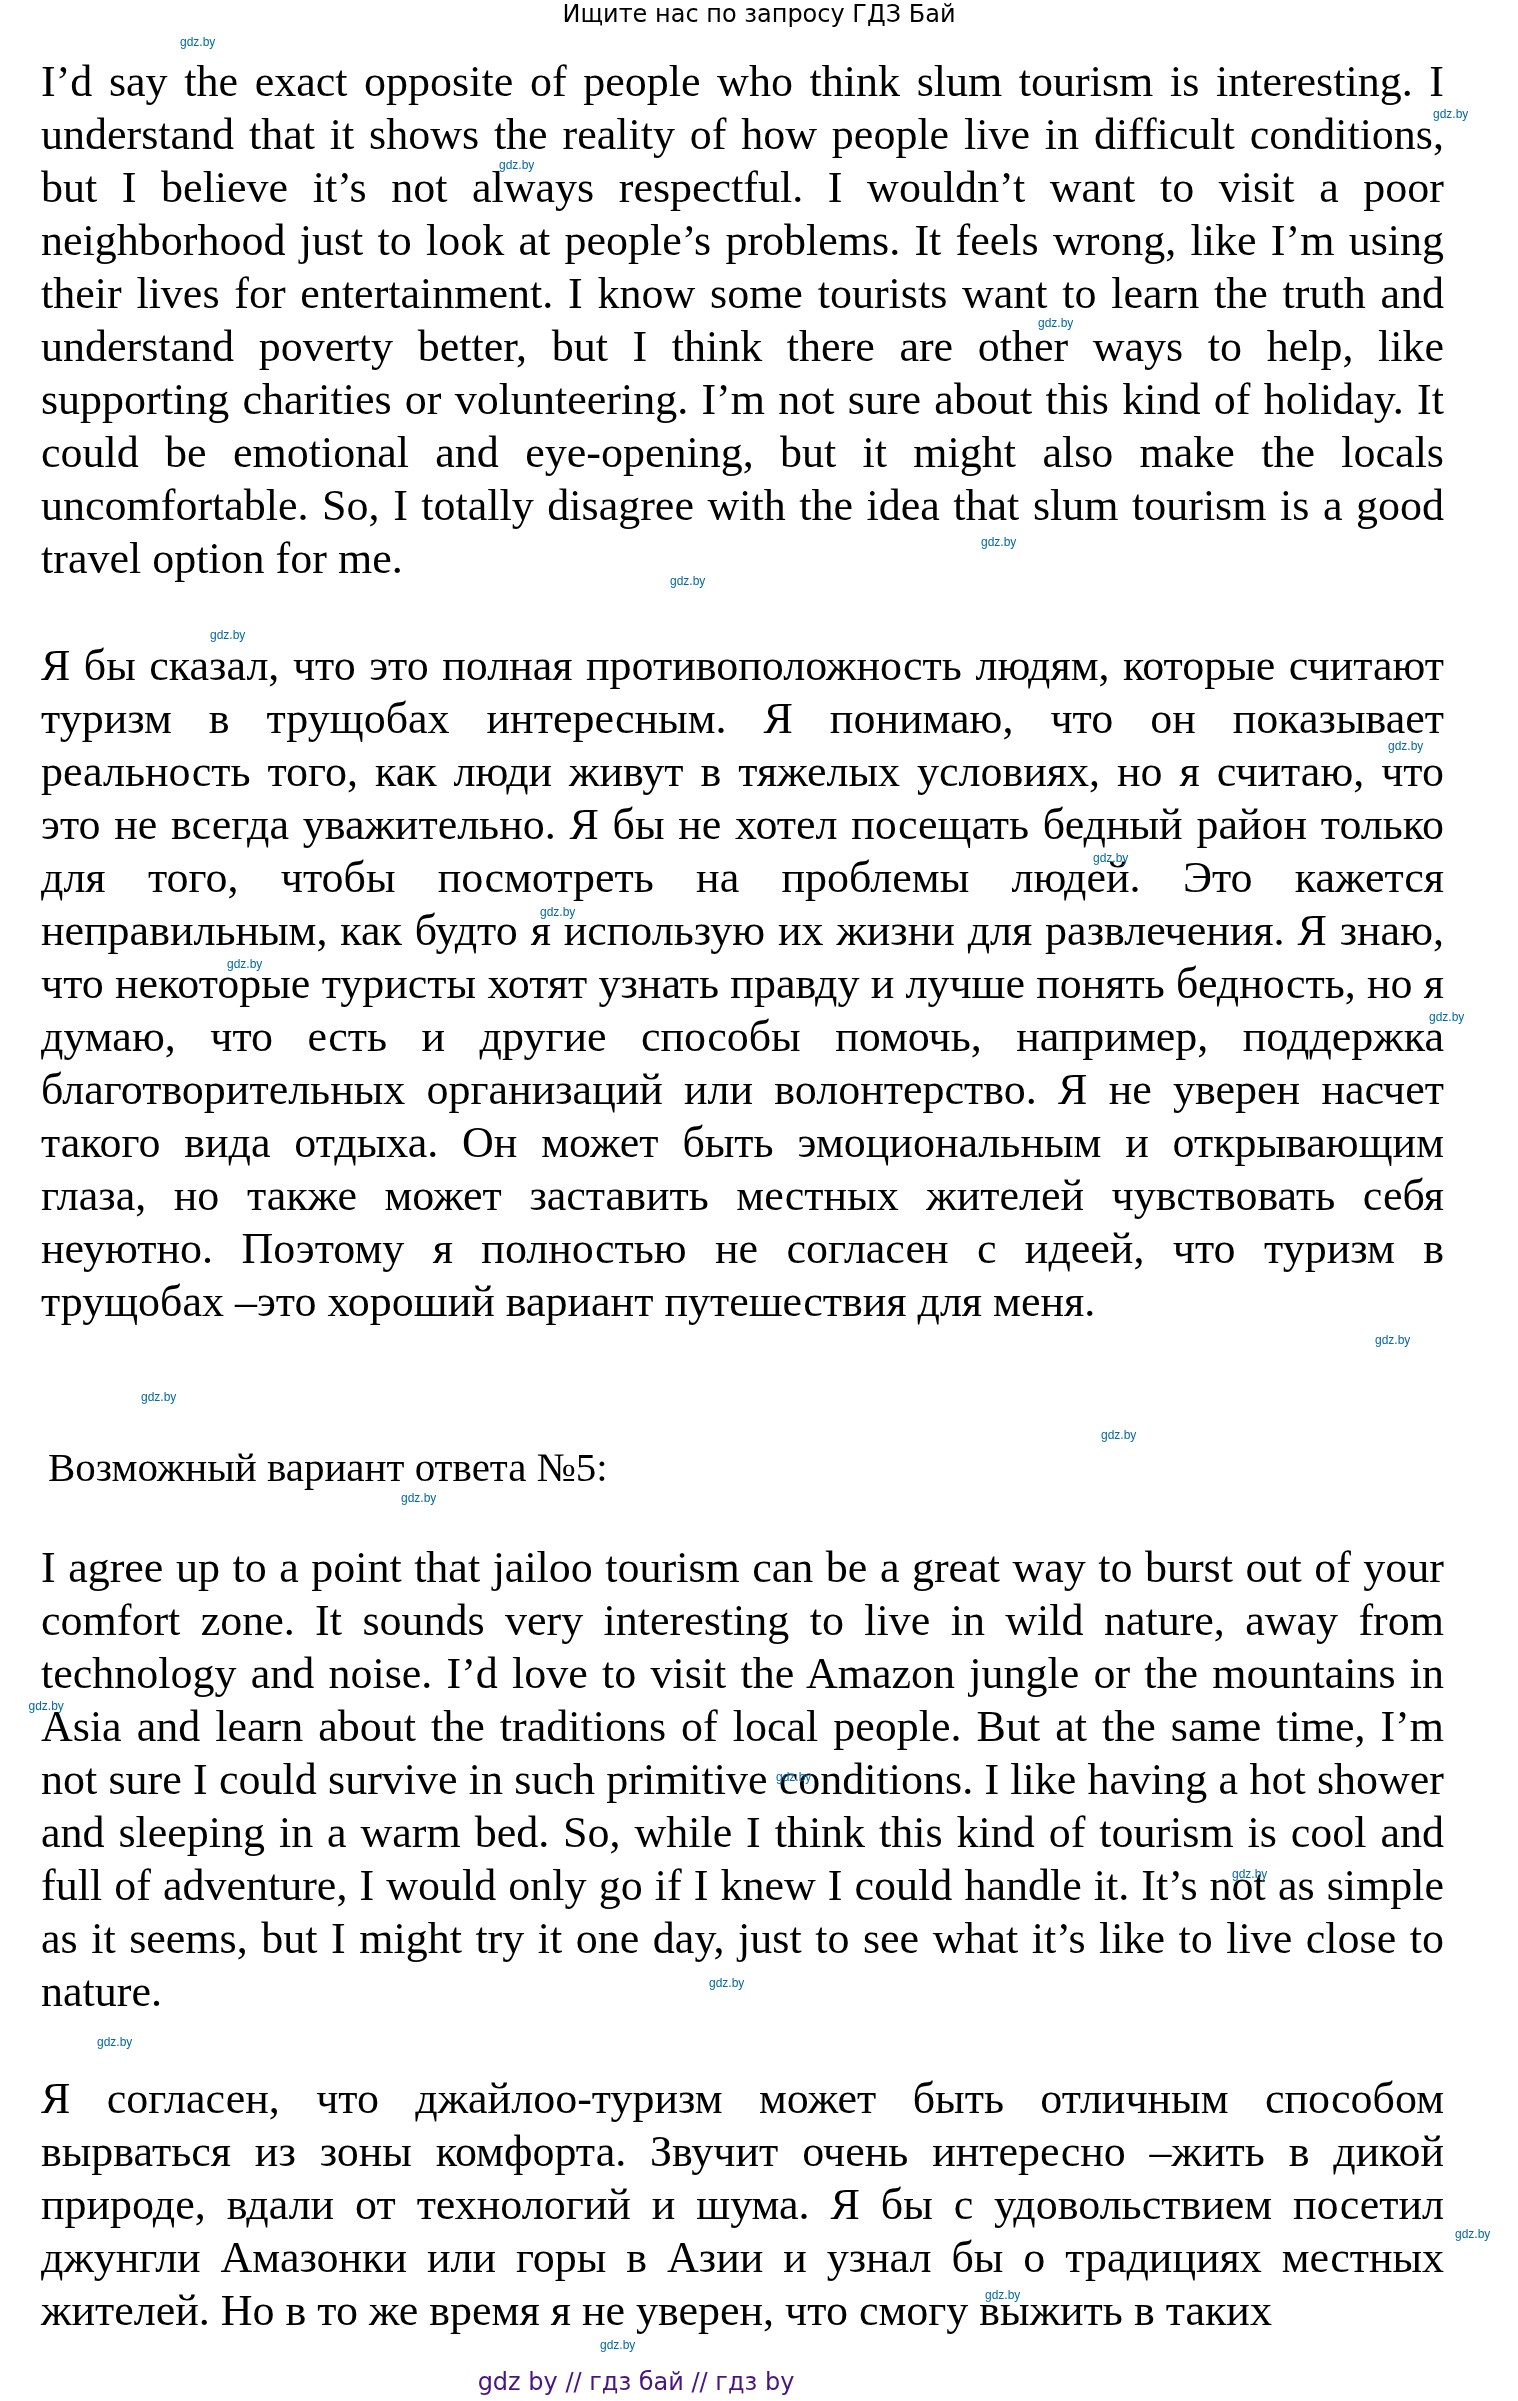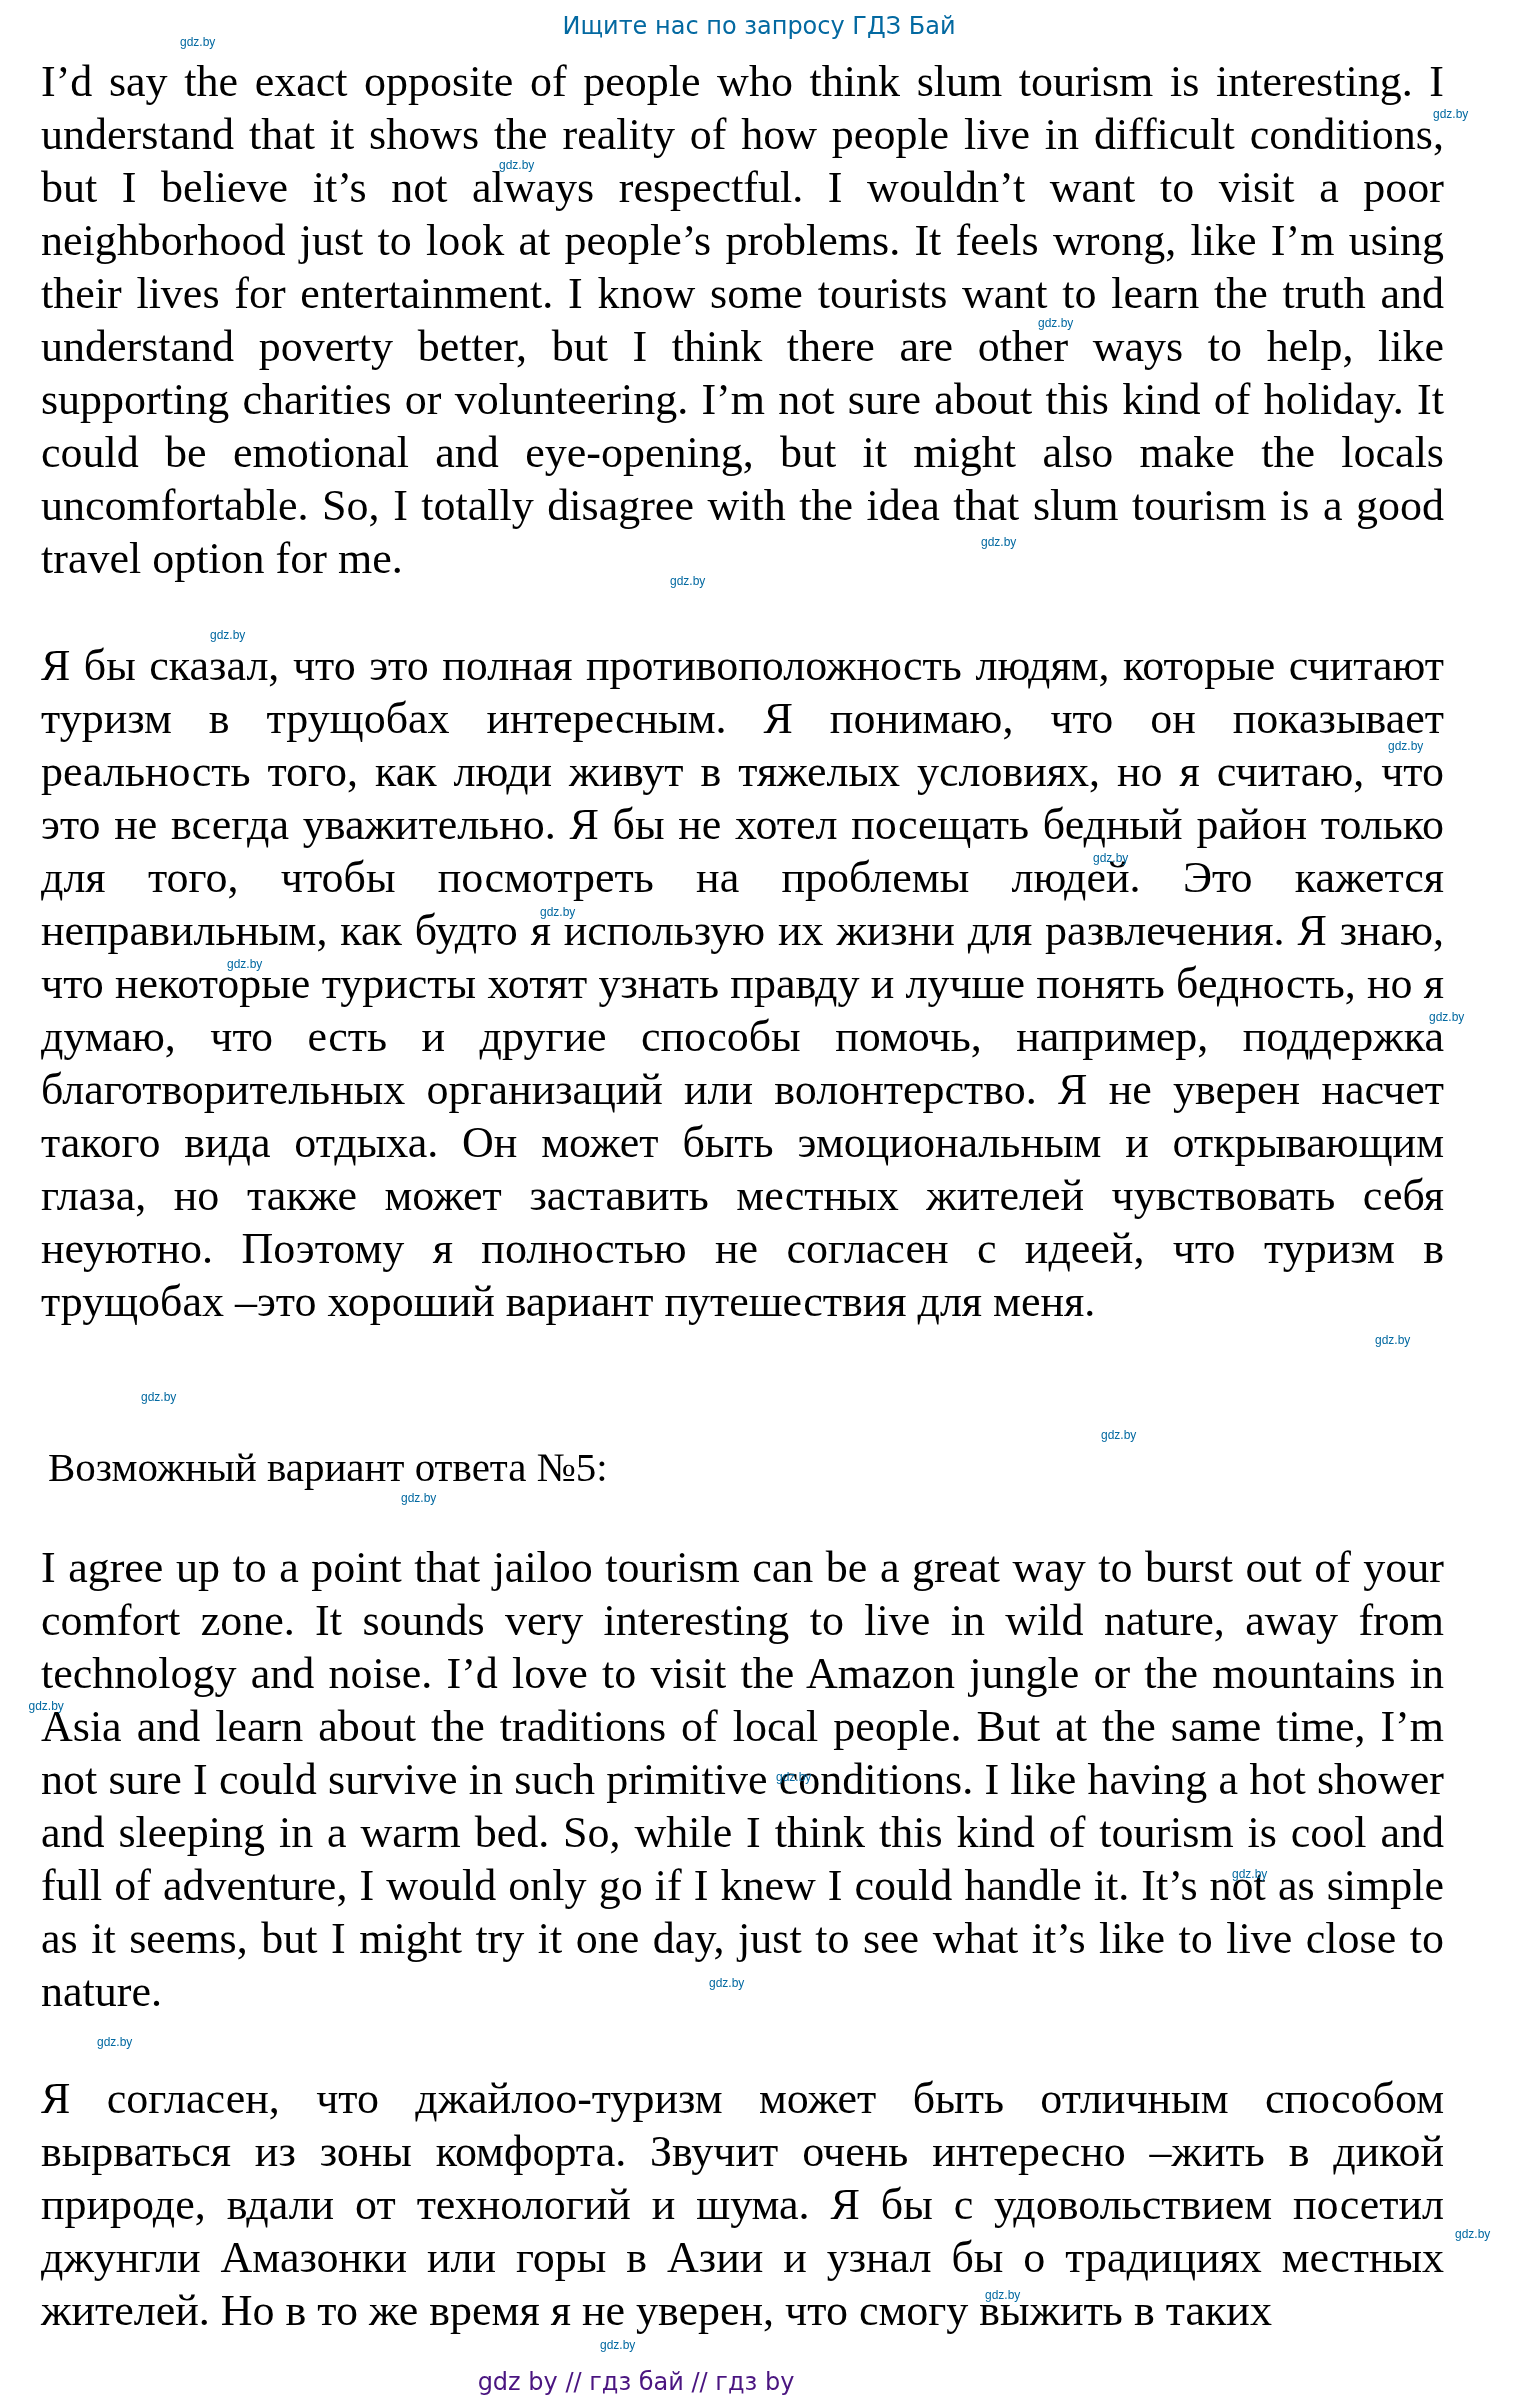--- a/index.html
+++ b/index.html
@@ -1,20 +1,20 @@
 <!DOCTYPE html>
 <html style="font-size:12.7px"><head>
 <meta charset="utf-8">
 <style>
   html, body { margin: 0; padding: 0; background: #ffffff; }
   body { width: 1518px; height: 2401px; position: relative; overflow: hidden; }
   .header {
-    position: absolute; left: 0; top: 12px; width: 1518px; height: 32px;
+    position: absolute; left: 0; top: 0; width: 1518px; height: 32px;
     text-align: center; font-family: "DejaVu Sans", sans-serif; font-size: 24px;
-    line-height: 28.5px; color: #0369a1;
+    line-height: 28.5px; color: #000000;
   }
   .para {
     position: absolute; left: 40px; width: 1403px;
     font-family: "Liberation Serif", serif; font-size: 44px; line-height: 53px;
     color: #000000; text-align: justify; margin: 1px;
   }
   .heading {
     position: absolute; left: 40px; width: 1403px;
     font-family: "Liberation Serif", serif; font-size: 41px; line-height: 53px;
     color: #000000; margin: 8px;

